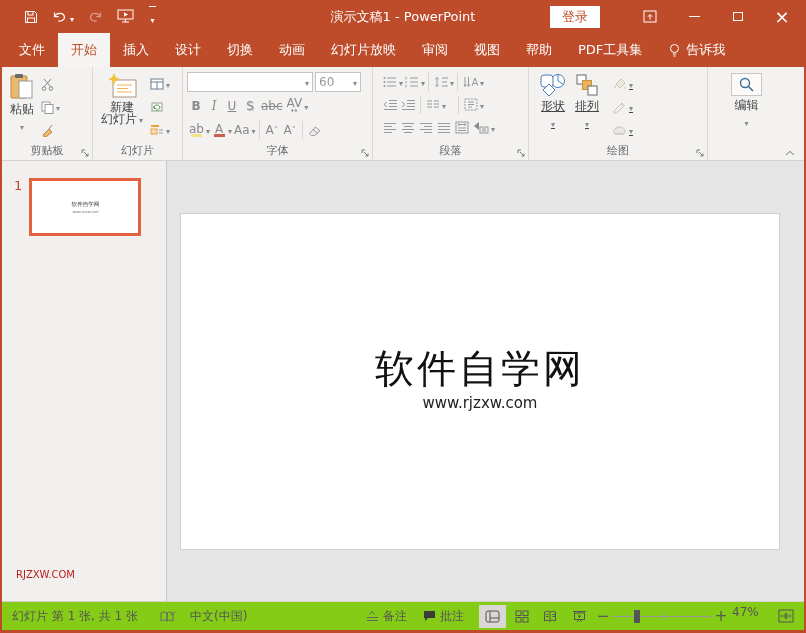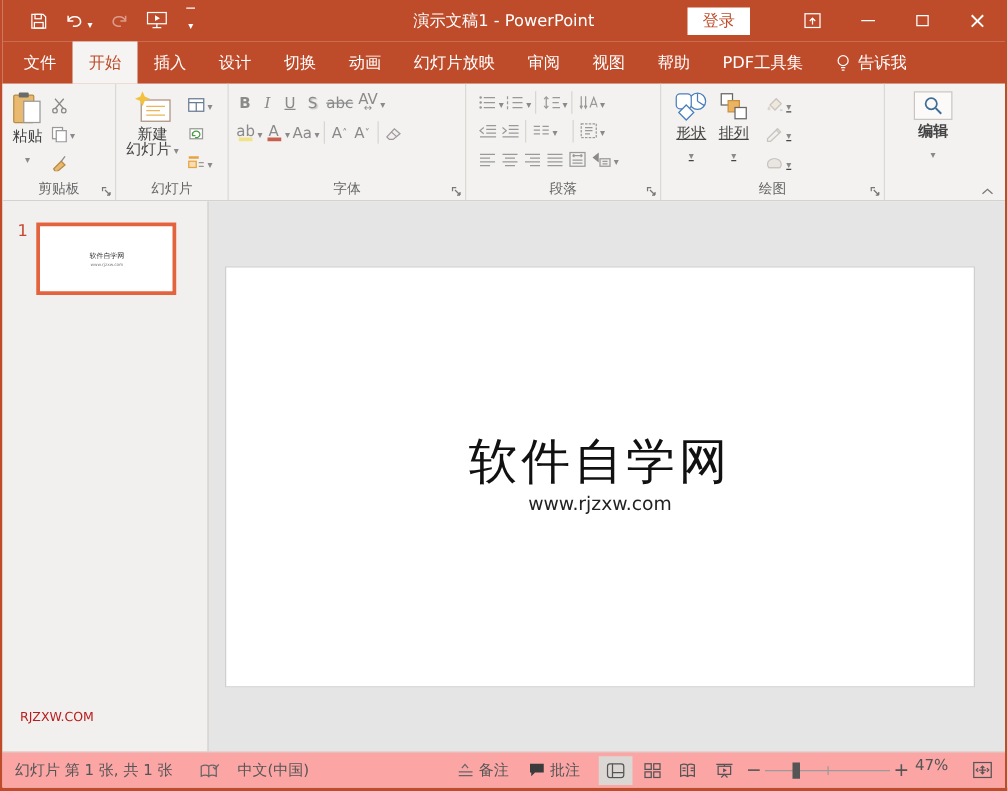--- a/index.html
+++ b/index.html
@@ -71,21 +71,21 @@
   .thumb-frame{width:112px;height:58px;border:3px solid #E2633E;background:#fff;display:flex;flex-direction:column;align-items:center;justify-content:center;cursor:pointer;}
   .thumb-title{font-size:9px;transform:scale(.62);color:#333;white-space:nowrap;}
   .thumb-sub{font-size:9px;transform:scale(.38);color:#777;margin-top:-4px;white-space:nowrap;}
   .watermark{position:absolute;left:14px;bottom:21px;color:#b91c1c;font-size:10px;}
   .canvas{flex:1;background:#E5E5E5;position:relative;}
   .slide-page{position:absolute;left:13px;top:52px;width:600px;height:337px;background:#fff;border:1px solid #CFCFCF;}
   .slide-title{position:absolute;left:0;right:0;top:128px;text-align:center;font-size:39px;font-weight:200;color:#111;letter-spacing:3px;}
   .slide-sub{position:absolute;left:0;right:0;top:180px;text-align:center;font-size:15px;color:#222;}
 
   
-  .statusbar{height:29px;background:#fca5a5;border-top:1px solid #D5D2CE;display:flex;align-items:center;font-size:12px;color:#555;flex:none;padding-left:10px;}
+  .statusbar{height:29px;background:#84cc16;border-top:1px solid #D5D2CE;display:flex;align-items:center;font-size:12px;color:#555;flex:none;padding-left:10px;}
   .sb-item{display:flex;align-items:center;gap:4px;margin-right:22px;cursor:pointer;white-space:nowrap;}
   .sb-right{margin-left:auto;display:flex;align-items:center;}
   .viewbtn{width:27px;height:23px;display:flex;align-items:center;justify-content:center;cursor:pointer;margin:0 1px;}
   .viewbtn.active{background:#DAD7D4;}
   .zoom-out,.zoom-in{font-size:15px;color:#555;width:18px;text-align:center;cursor:pointer;}
   .slider{width:100px;height:23px;position:relative;cursor:pointer;}
   .slider .track{position:absolute;left:0;right:0;top:11px;border-top:1px solid #9a9a9a;}
   .slider .tick{position:absolute;left:50%;top:8px;height:7px;border-left:1px solid #9a9a9a;}
   .slider .thumb{position:absolute;left:22%;top:5px;width:6px;height:13px;background:#555;}
   .zoom-pct{width:40px;text-align:left;margin:0 6px 8px 2px;cursor:pointer;}
@@ -259,20 +259,30 @@
               </svg>
             <span class="caret"></span>
           </span>
         </div>
       </div>
       <div class="g-label"><span>幻灯片</span></div>
     </div>
 
     <div class="group" style="width:190px">
       <div class="g-body" style="flex-direction:column;padding-right:6px;">
+        <div class="frow" style="gap:2px;">
+          <span class="combo" style="width:126px">
+            <span class="val"></span>
+              <span class="caret"></span>
+          </span>
+          <span class="combo" style="width:46px">
+            <span class="val">60</span>
+              <span class="caret"></span>
+          </span>
+        </div>
         <div class="frow">
           <span class="tbtn boldchar">B</span>
           <span class="tbtn italic">I</span>
           <span class="tbtn u">U</span>
           <span class="tbtn shadowchar">S</span>
           <span class="tbtn st">abc</span>
           <span class="tbtn">
             <span class="stack">
                 <span>AV</span>
                 <span style="font-size:8px;margin-top:-2px;">↔</span>
@@ -490,21 +500,21 @@
         <span class="launcher">
           <svg width="8" height="8" viewBox="0 0 8 8">
               <path d="M1 4V1h3" fill="none" stroke="#777"></path>
               <path d="M3 3l4 4M7 7V4.6M7 7H4.6" fill="none" stroke="#777"></path>
             </svg>
         </span>
       </div>
     </div>
 
     <div class="group" style="width:75px;border-right:none;">
-      <div class="g-body" style="justify-content:center;font-weight:bold;">
+      <div class="g-body" style="justify-content:center;">
         <div class="bigbtn">
           <span class="editbox">
             <svg width="17" height="17" viewBox="0 0 17 17">
                 <circle cx="7" cy="7" r="4.5" fill="none" stroke="#3E6E96" stroke-width="1.4"></circle>
                 <path d="M10.5 10.5L15 15" stroke="#3E6E96" stroke-width="1.6"></path>
               </svg>
           </span>
           <span>编辑</span>
           <span class="caret"></span>
         </div>

